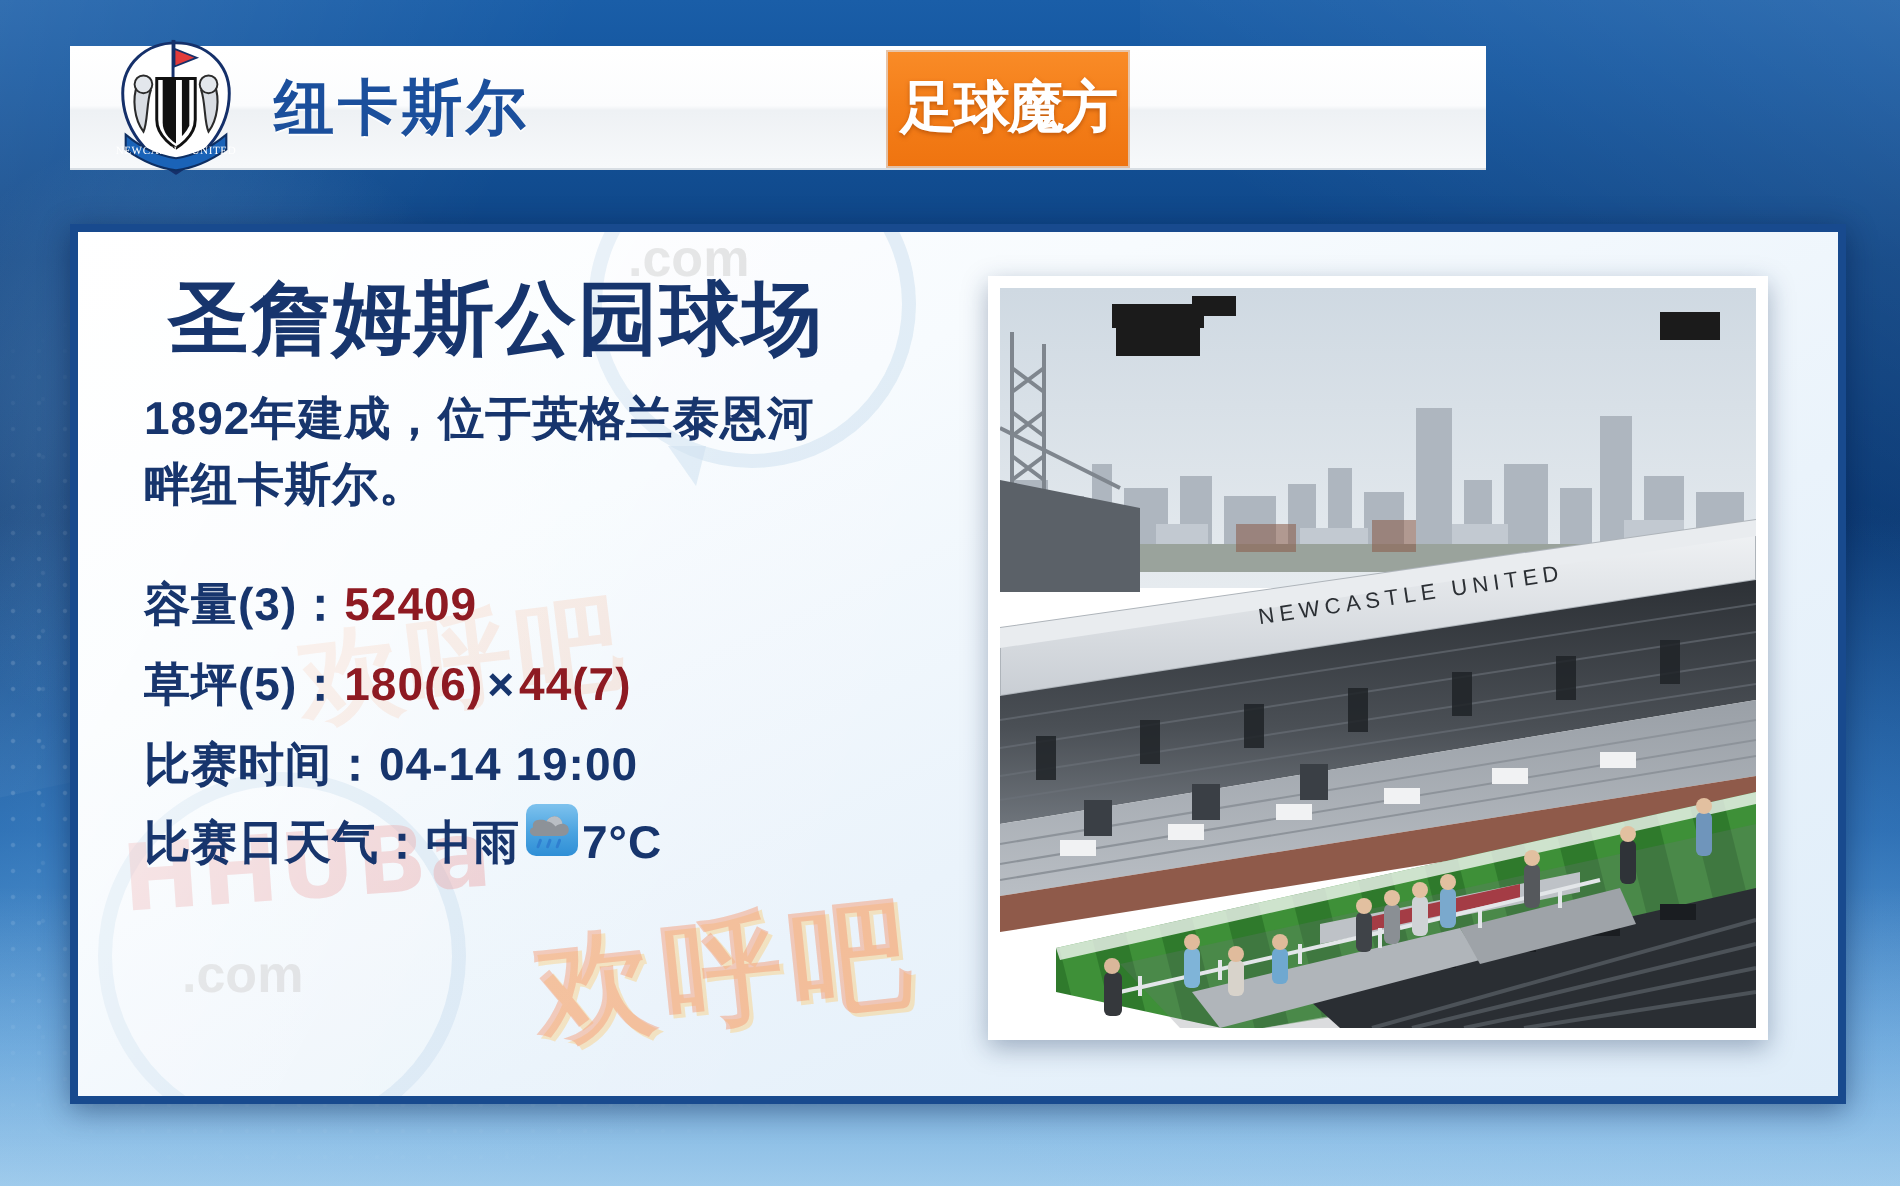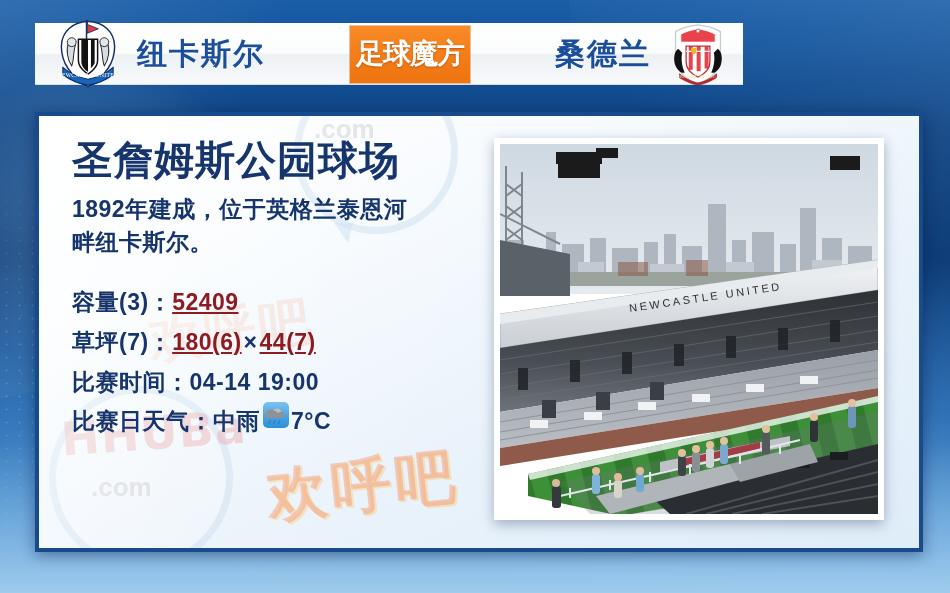--- a/index.html
+++ b/index.html
@@ -121,31 +121,31 @@
   .wm-cn2{
     font-size:52px;letter-spacing:3px;
     color:rgba(246,168,128,.40);
     transform:rotate(-7deg);
   }
 
   
   .info{position:absolute;left:33px;top:22px;width:420px;z-index:5;}
   .stadium-title{
     font-size:40px;font-weight:bold;color:#17356d;letter-spacing:1px;
-    line-height:1.12;margin:0 0 10px 0;white-space:nowrap;
+    line-height:1.12;margin:0 0 10px 12px;white-space:nowrap;
   }
   .desc{
     font-size:23px;font-weight:bold;color:#17356d;line-height:1.45;
     margin:0 0 24px 0;letter-spacing:.5px;
   }
   .stat{
     font-size:23px;font-weight:bold;color:#17356d;line-height:1.72;
     white-space:nowrap;letter-spacing:.5px;
   }
-  .stat .val{color:#8e1a22;text-decoration:underline;}
+  .stat .val{color:#8e1a22;}
   .stat .x{color:#17356d;padding:0 2px;}
 
   .weather-line{display:flex;align-items:flex-start;white-space:nowrap;}
   .wicon{
     display:inline-block;width:26px;height:26px;margin:0 2px 0 3px;
     border-radius:5px;flex:0 0 26px;vertical-align:middle;
     background:linear-gradient(180deg,#7ec2ee 0%,#4aa3e0 55%,#2f8fd6 100%);
     position:relative;overflow:hidden;
   }
 
@@ -191,40 +191,20 @@
     </div>
 
     <div class="spacer"></div>
 
     <div class="center-logo">
       <span class="center-logo-text">足球魔方</span>
     </div>
 
     <div class="spacer"></div>
 
-    <div class="team away">
-      <span class="team-name">桑德兰</span>
-      <svg class="crest safc" viewBox="0 0 100 100">
-        <path d="M50 6 C30 8 16 16 16 16 L16 56 C16 76 34 90 50 95 C66 90 84 76 84 56 L84 16 C84 16 70 8 50 6 Z" fill="#ffffff" stroke="#c8ccd2" stroke-width="2"></path>
-        <path d="M50 12 C34 14 24 20 24 20 L24 32 L76 32 L76 20 C76 20 66 14 50 12 Z" fill="#e8424a" stroke="#ffffff" stroke-width="1.2"></path>
-        <circle cx="50" cy="15" r="3" fill="#ffffff" stroke="#c03038" stroke-width="1"></circle>
-        <g fill="#e8424a">
-          <rect x="36" y="38" width="6" height="36"></rect>
-          <rect x="48" y="38" width="6" height="38"></rect>
-          <rect x="60" y="38" width="6" height="34"></rect>
-        </g>
-        <path d="M32 38 L68 38 L68 62 C68 74 56 82 50 85 C44 82 32 74 32 62 Z" fill="none" stroke="#c03038" stroke-width="2"></path>
-        <path d="M32 46 L68 46" stroke="#ffffff" stroke-width="2"></path>
-        <path d="M40 40 C38 44 40 50 44 50 C48 50 49 45 47 41 Z" fill="#f0b429"></path>
-        <path d="M20 42 C14 46 12 58 16 68 C20 76 26 80 30 78 C26 70 24 58 26 48 Z" fill="#111111"></path>
-        <path d="M80 42 C86 46 88 58 84 68 C80 76 74 80 70 78 C74 70 76 58 74 48 Z" fill="#111111"></path>
-        <path d="M22 80 C34 90 42 92 50 94 C58 92 66 90 78 80 L78 86 C64 94 57 96 50 97 C43 96 36 94 22 86 Z" fill="#c8232c" stroke="#8e1a22" stroke-width="1"></path>
-        <text x="50" y="87" font-size="6" fill="#ffe9b0" text-anchor="middle" font-family="'Liberation Serif',serif">SUNDERLAND A.F.C.</text>
-      </svg>
-    </div>
   </div>
 
   <div class="card">
 
     <div class="wm wm-bubble" style="left:255px;top:-46px;width:150px;height:150px;"></div>
     <div class="wm wm-com" style="left:275px;top:-2px;">.com</div>
     <div class="wm wm-bubble" style="left:10px;top:270px;width:170px;height:170px;"></div>
     <div class="wm wm-hhuba" style="left:22px;top:290px;">HHUBa</div>
     <div class="wm wm-com" style="left:52px;top:356px;">.com</div>
     <div class="wm wm-cn" style="left:228px;top:330px;">欢呼吧</div>
@@ -237,21 +217,21 @@
       <p class="desc">
         <span>1892年建成，位于英格兰泰恩河</span><br>
         <span>畔纽卡斯尔。</span>
       </p>
 
       <div class="stat">
         <span>容量(3)：</span><span class="val">52409</span>
       </div>
 
       <div class="stat">
-        <span>草坪(7)：</span><span class="val">180(6)</span><span class="x">×</span><span class="val">44(7)</span>
+        <span>草坪(5)：</span><span class="val">180(6)</span><span class="x">×</span><span class="val">44(7)</span>
       </div>
 
       <div class="stat">
         <span>比赛时间：</span><span>04-14 19:00</span>
       </div>
 
       <div class="stat weather-line">
         <span>比赛日天气：</span>
           <span>中雨</span>
         <span class="wicon">

